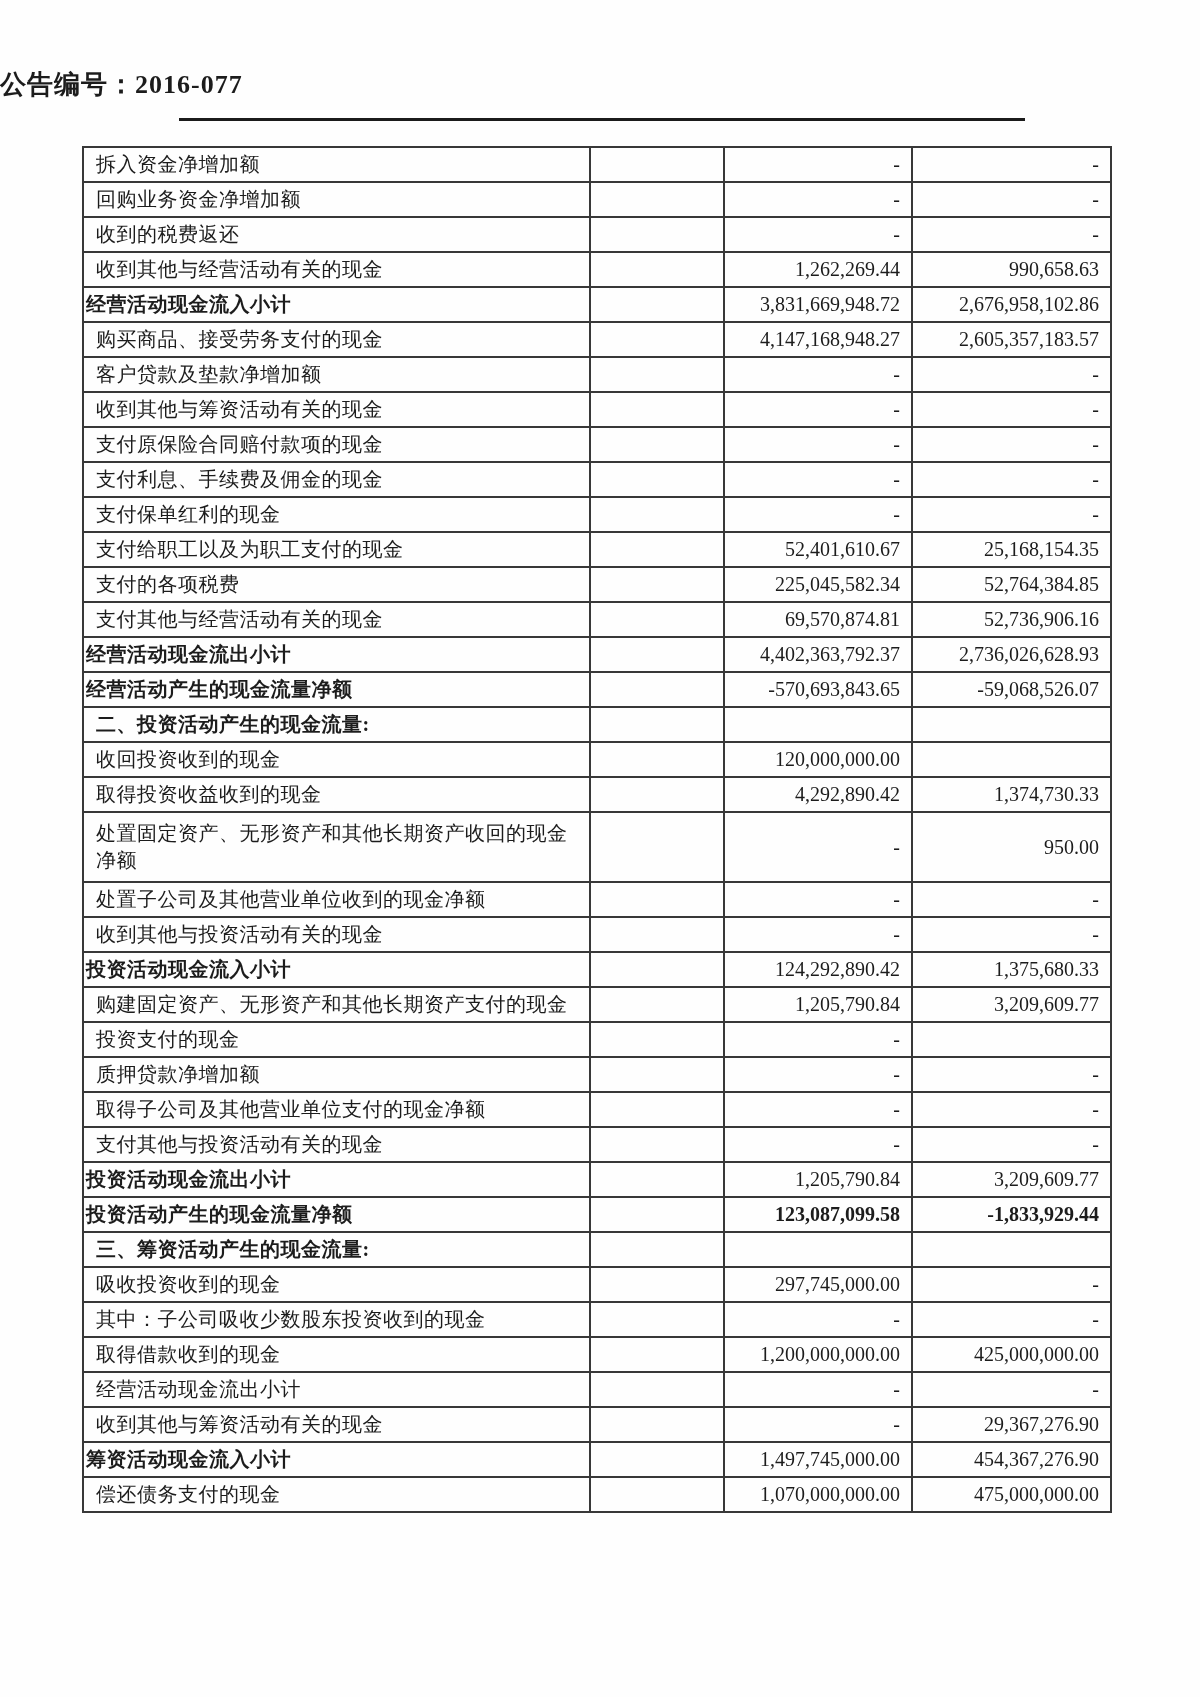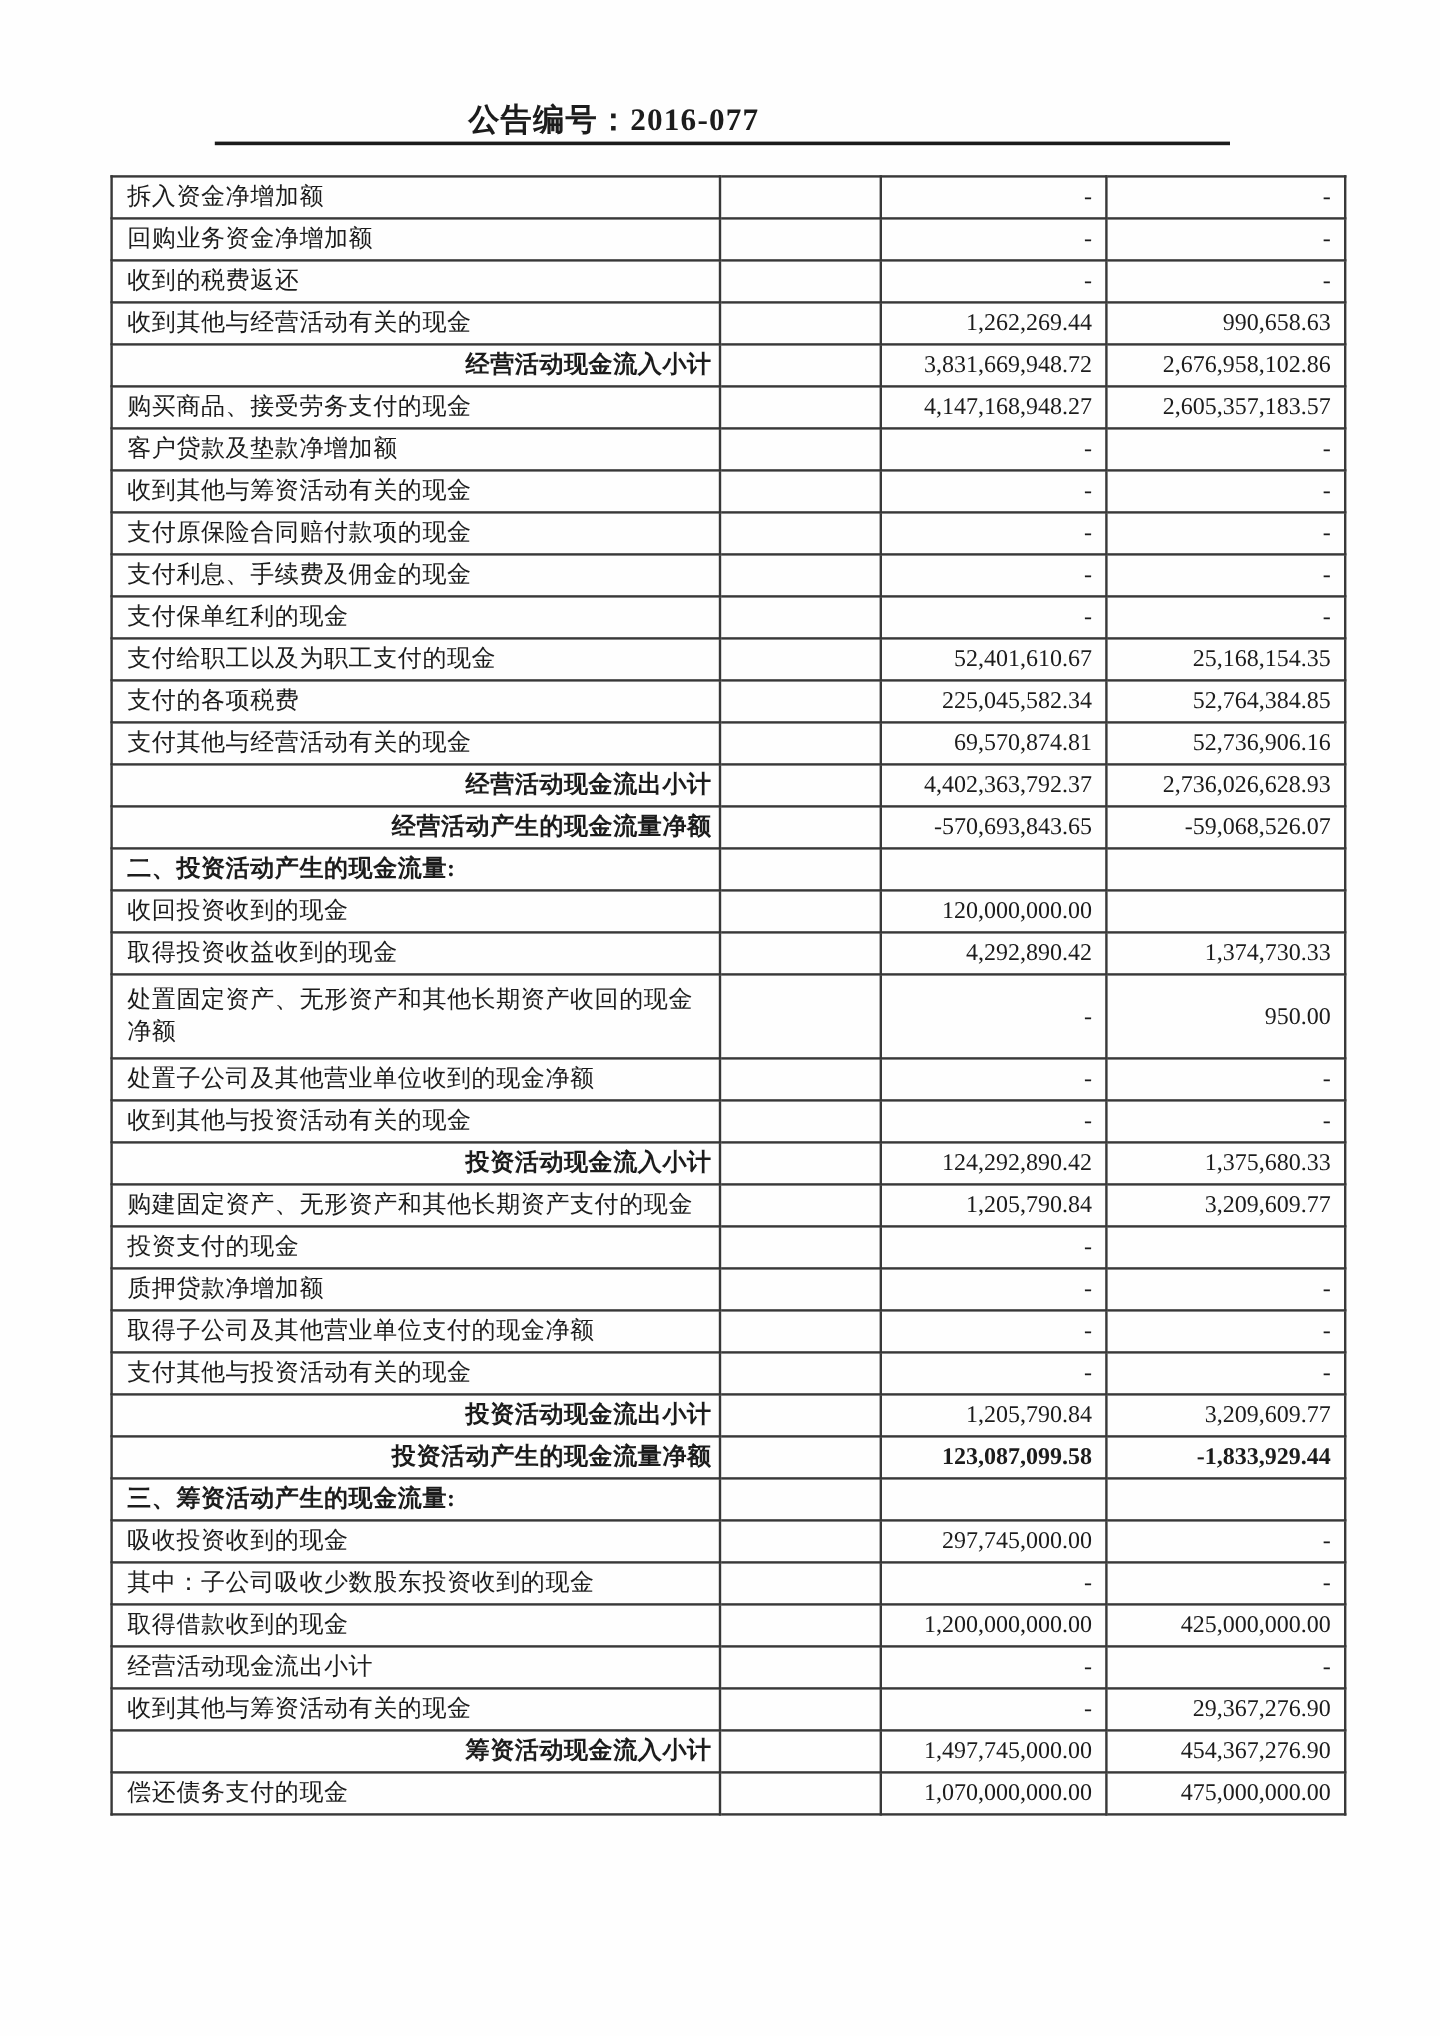--- a/index.html
+++ b/index.html
@@ -8,37 +8,37 @@
     background: #fefefe;
     overflow: hidden;
   }
   body {
     position: relative;
     font-family: "Liberation Serif", "DejaVu Serif", serif;
     color: #1c1c1c;
   }
   .announce {
     position: absolute;
-    top: 82px; left: 0;
+    top: 67px; left: 0;
     width: 1023px;
-    text-align: center;
+    text-align: left;
     font-size: 26px;
     font-weight: bold;
     letter-spacing: 1px;
     white-space: nowrap;
   }
   .header-rule {
     position: absolute;
     top: 118px; left: 179px;
     width: 846px; height: 3px;
     background: #1b1b1b;
   }
   table.cashflow {
     position: absolute;
-    top: 146px; left: 92px;
+    top: 146px; left: 82px;
     width: 1028px;
     border-collapse: collapse;
     table-layout: fixed;
     border: 2px solid #c2410c;
   }
   table.cashflow td {
     border: 2px solid #383838;
     height: 35px;
     font-size: 20px;
     vertical-align: middle;
@@ -49,21 +49,21 @@
     padding: 2px 8px 2px 12px;
     letter-spacing: 0.5px;
     line-height: 1.35;
   }
   td.num {
     text-align: right;
     padding: 2px 11px 2px 4px;
     white-space: nowrap;
   }
   tr.subtotal td.label {
-    text-align: right;
+    text-align: left;
     font-weight: bold;
     padding-left: 2px;
     padding-right: 6px;
   }
   tr.section td.label {
     font-weight: bold;
   }
   tr.tall td { height: 70px; }
   tr.boldvals td.num { font-weight: bold; padding-left: 17px; }
 </style>

